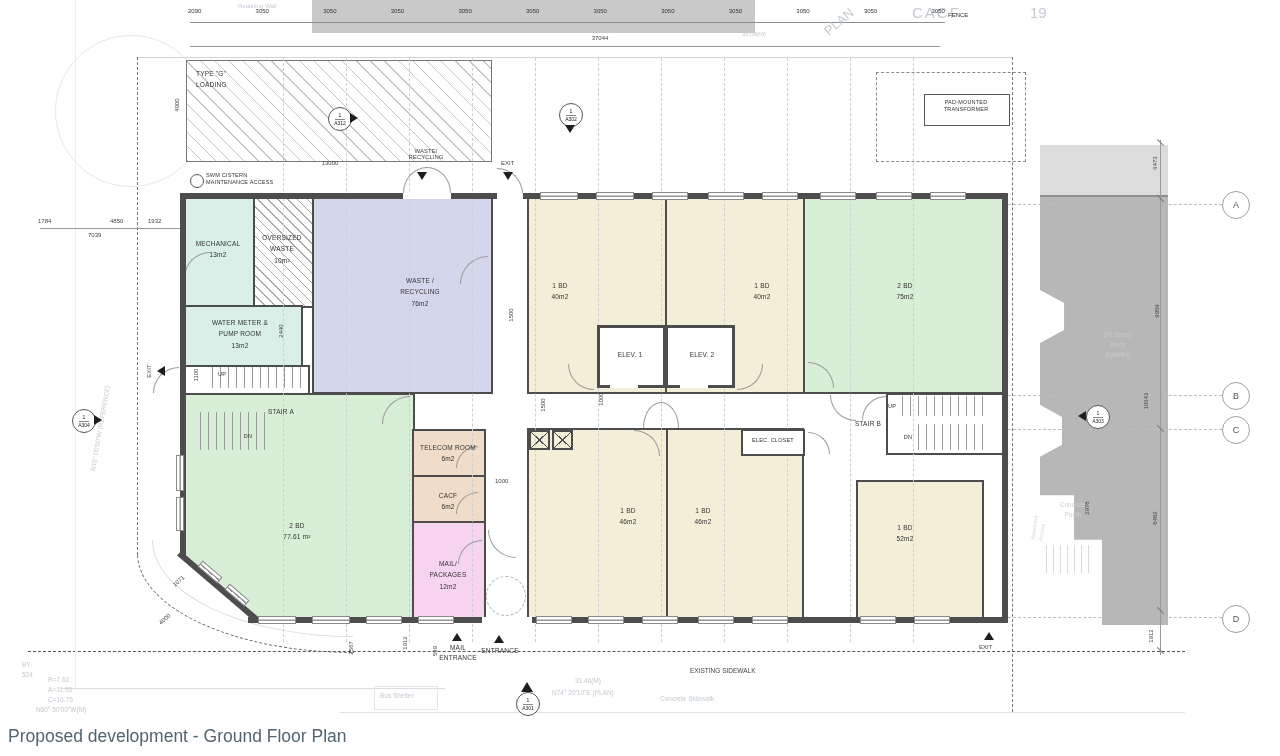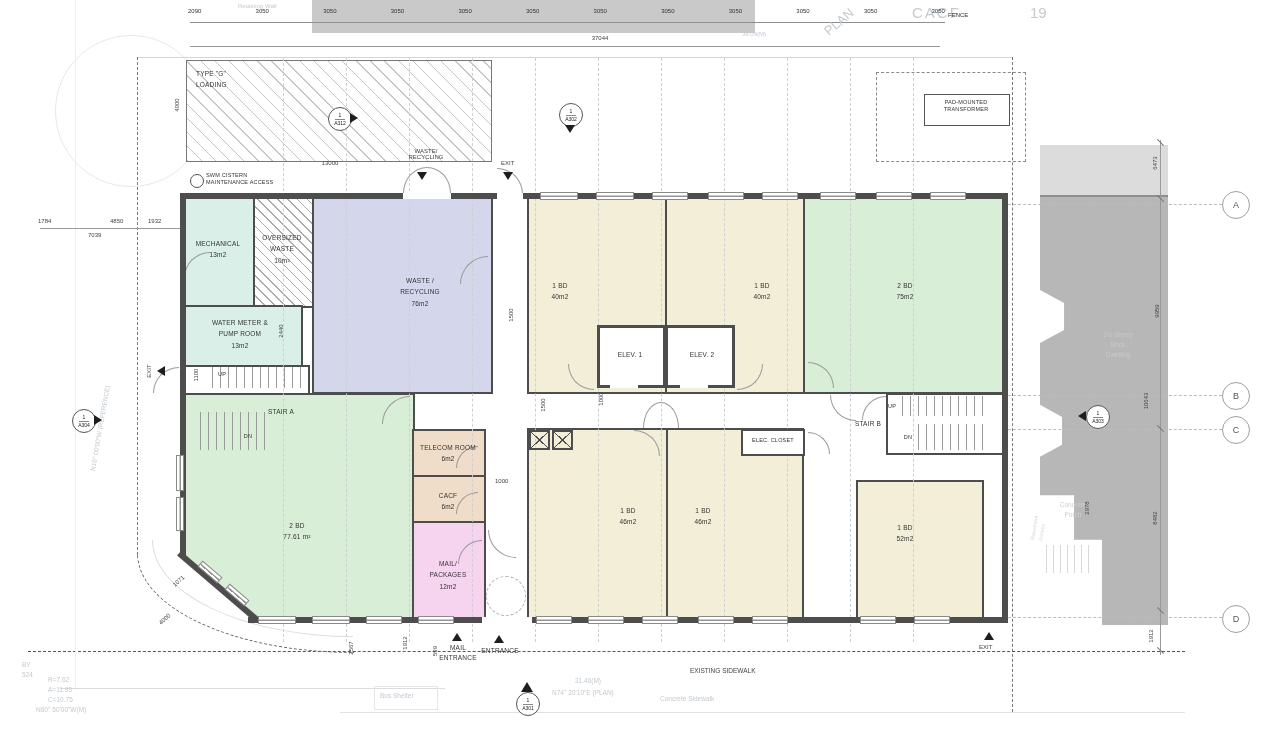--- a/index.html
+++ b/index.html
@@ -354,13 +354,14 @@
   <div class="abs" style="left:374px;top:686px;width:62px;height:22px;border:1px solid #e4e6e8;z-index:3;"></div>
   <div class="svy" style="left:380px;top:691px;">Bus Shelter</div>
   <div class="svy" style="left:22px;top:660px;">BY
 524</div>
   <div class="svy" style="left:48px;top:675px;">R=7.62
 A=11.93
 C=10.75</div>
   <div class="svy" style="left:36px;top:705px;">N60° 50'00"W(M)</div>
   <div class="svy" style="left:88px;top:470px;transform:rotate(-80deg);transform-origin:left top;">N16° 00'00"W (REFERENCE)</div>
 
+  <div class="caption">Proposed development - Ground Floor Plan</div>
 </div>
 
 </body></html>

